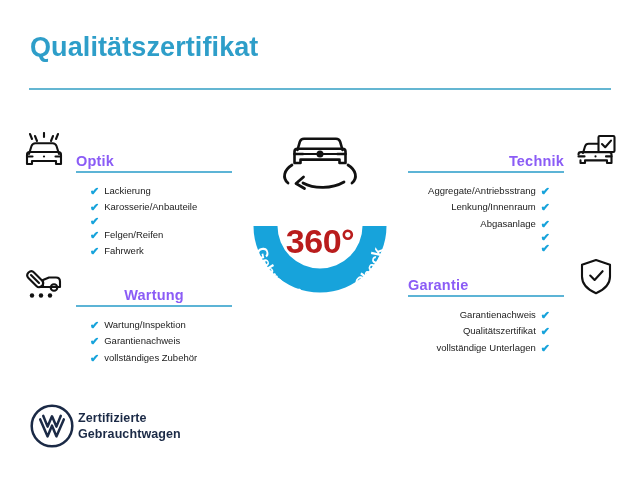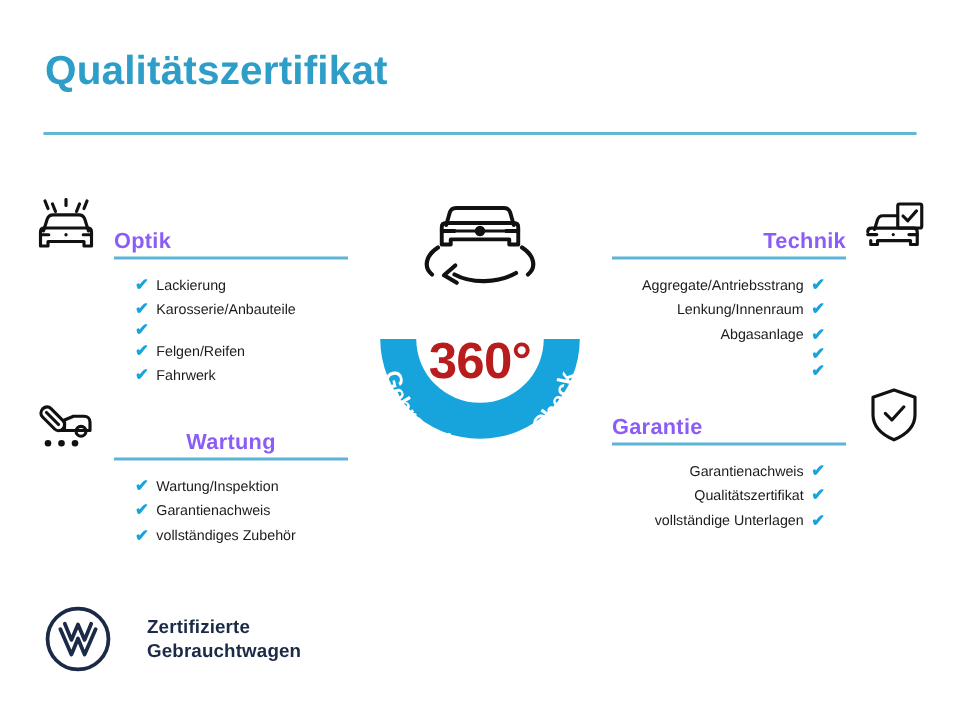--- a/index.html
+++ b/index.html
@@ -130,21 +130,21 @@
     letter-spacing: -0.5px;
   }
 
   
   .footer {
     position: absolute;
     left: 30px;
     top: 404px;
     display: flex;
     align-items: center;
-    gap: 24px;
+    gap: 4px;
   }
   .vw-logo { width: 44px; height: 44px; display: block; }
   .vw-text {
     font-size: 12.5px;
     font-weight: bold;
     color: #1b2a46;
     line-height: 16px;
     letter-spacing: .1px;
   }
 </style>

